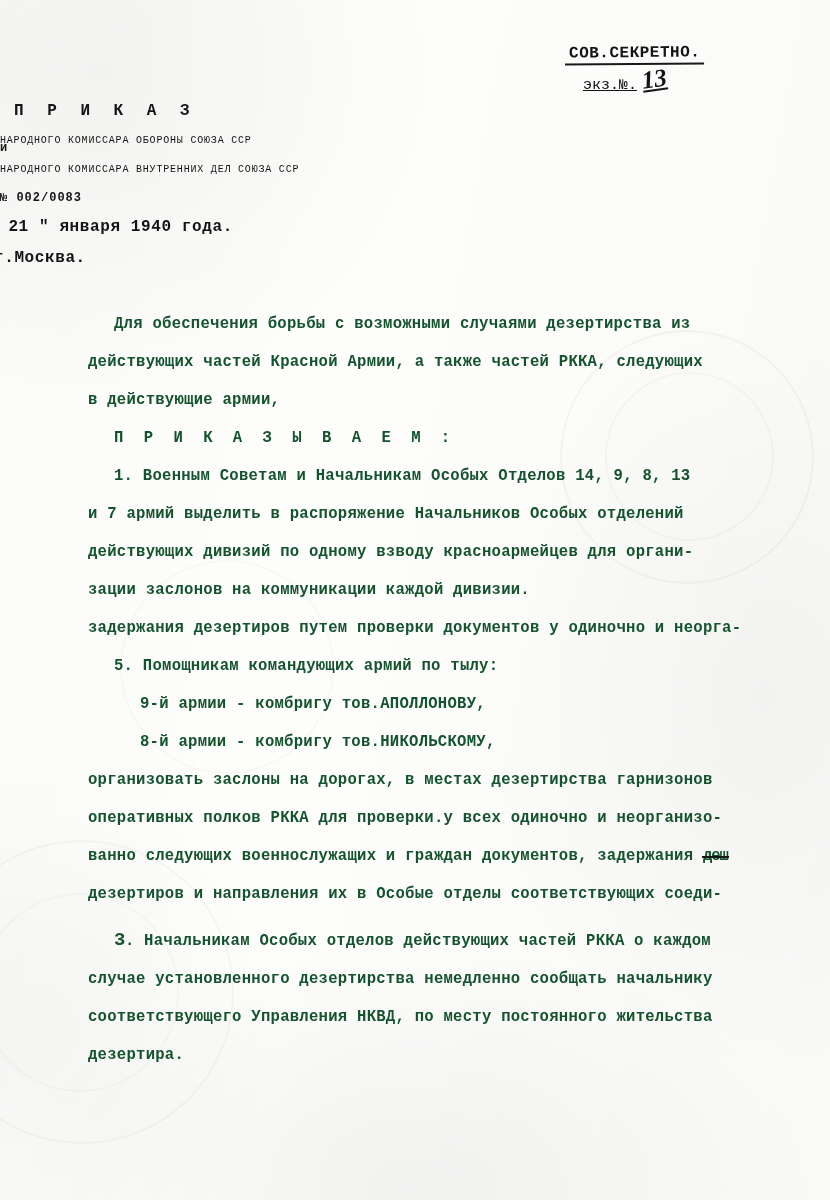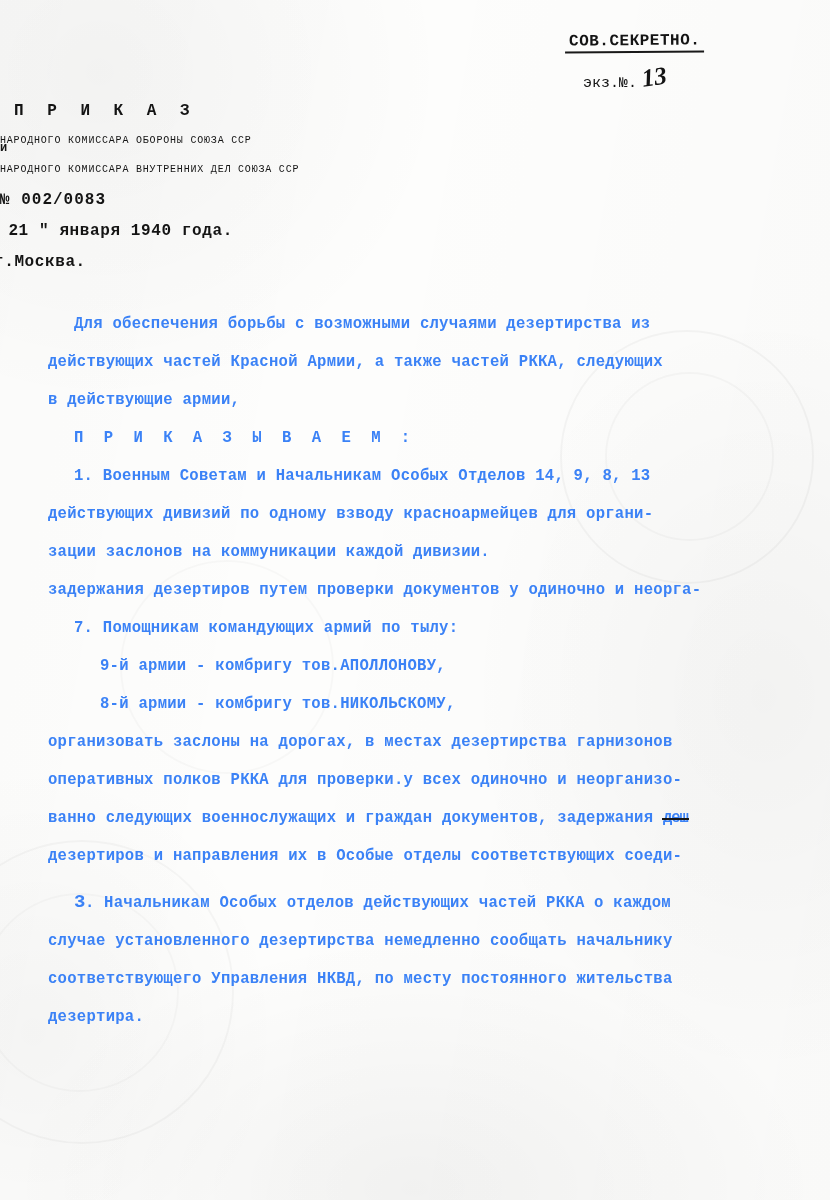--- a/index.html
+++ b/index.html
@@ -50,41 +50,42 @@
     position: relative;
     z-index: 3;
     width: 100%;
     height: 100%;
   }
 
   
   .stamp-block {
     position: absolute;
     left: 565px;
-    top: 32px;
+    top: 44px;
     text-align: center;
   }
   .stamp-secret {
     font-size: 16px;
     letter-spacing: 0.5px;
     font-weight: bold;
     border-bottom: 2px solid #191919;
     display: inline-block;
     padding: 0 4px 1px 4px;
     white-space: nowrap;
     transform: rotate(-0.5deg);
   }
   .stamp-copy {
-    margin-top: 16px;
+    margin-top: 6px;
     margin-left: 18px;
     font-size: 15px;
     white-space: nowrap;
     display: flex;
     align-items: baseline;
     gap: 5px;
+    text-decoration: underline;
   }
   .copy-number {
     font-family: "Liberation Serif", "DejaVu Serif", serif;
     font-size: 25px;
     font-style: italic;
     font-weight: bold;
     line-height: 0.8;
     transform: rotate(-8deg) translateY(-2px);
     display: inline-block;
   }
@@ -110,21 +111,21 @@
     white-space: nowrap;
   }
   .h-conj {
     font-size: 12px;
     font-weight: bold;
     margin-top: -4px;
     margin-bottom: -5px;
     line-height: 1;
   }
   .h-num {
-    font-size: 16px;
+    font-size: 12px;
     letter-spacing: 1px;
     font-weight: bold;
     margin-top: 16px;
   }
   .h-date {
     font-size: 16px;
     letter-spacing: 0.6px;
     font-weight: bold;
     margin-top: 13px;
     margin-left: -12px;
@@ -143,21 +144,22 @@
     left: 48px;
     top: 305px;
     width: 740px;
   }
   .ln {
     font-size: 15.6px;
     letter-spacing: 0.25px;
     line-height: 38px;
     white-space: nowrap;
     font-weight: bold;
-    color: #3b82f6;
+    color: #14532d;
+    margin-left: 40px;
   }
   .ln.ind  { padding-left: 26px; }
   .ln.ind2 { padding-left: 52px; }
   .ln.spaced { letter-spacing: 5.5px; }
   .gap-sm { height: 8px; }
   .strike-frag {
     position: relative;
     font-weight: bold;
     letter-spacing: -1px;
   }
@@ -209,26 +211,27 @@
 
     <div class="body-text">
 
       <div class="ln ind">Для обеспечения борьбы с возможными случаями дезертирства из</div>
       <div class="ln">действующих частей Красной Армии, а также частей РККА, следующих</div>
       <div class="ln">в действующие армии,</div>
 
       <div class="ln ind spaced">П Р И К А З Ы В А Е М :</div>
 
       <div class="ln ind">1. Военным Советам и Начальникам Особых Отделов 14, 9, 8, 13</div>
+      <div class="ln">и 7 армий выделить в распоряжение Начальников Особых отделений</div>
       <div class="ln">действующих дивизий по одному взводу красноармейцев для органи-</div>
       <div class="ln">зации заслонов на коммуникации каждой дивизии.</div>
 
       <div class="ln">задержания дезертиров путем проверки документов у одиночно и неорга-</div>
 
-      <div class="ln ind">7. Помощникам командующих армий по тылу:</div>
+      <div class="ln ind">5. Помощникам командующих армий по тылу:</div>
 
       <div class="ln ind2">9-й армии - комбригу тов.АПОЛЛОНОВУ,</div>
       <div class="ln ind2">8-й армии - комбригу тов.НИКОЛЬСКОМУ,</div>
 
       <div class="ln">организовать заслоны на дорогах, в местах дезертирства гарнизонов</div>
       <div class="ln">оперативных полков РККА для проверки.у всех одиночно и неорганизо-</div>
       <div class="ln"><span>ванно следующих военнослужащих и граждан документов, задержания </span><span class="strike-frag">деш</span></div>
       <div class="ln">дезертиров и направления их в Особые отделы соответствующих соеди-</div>
 
       <div class="gap-sm"></div>

